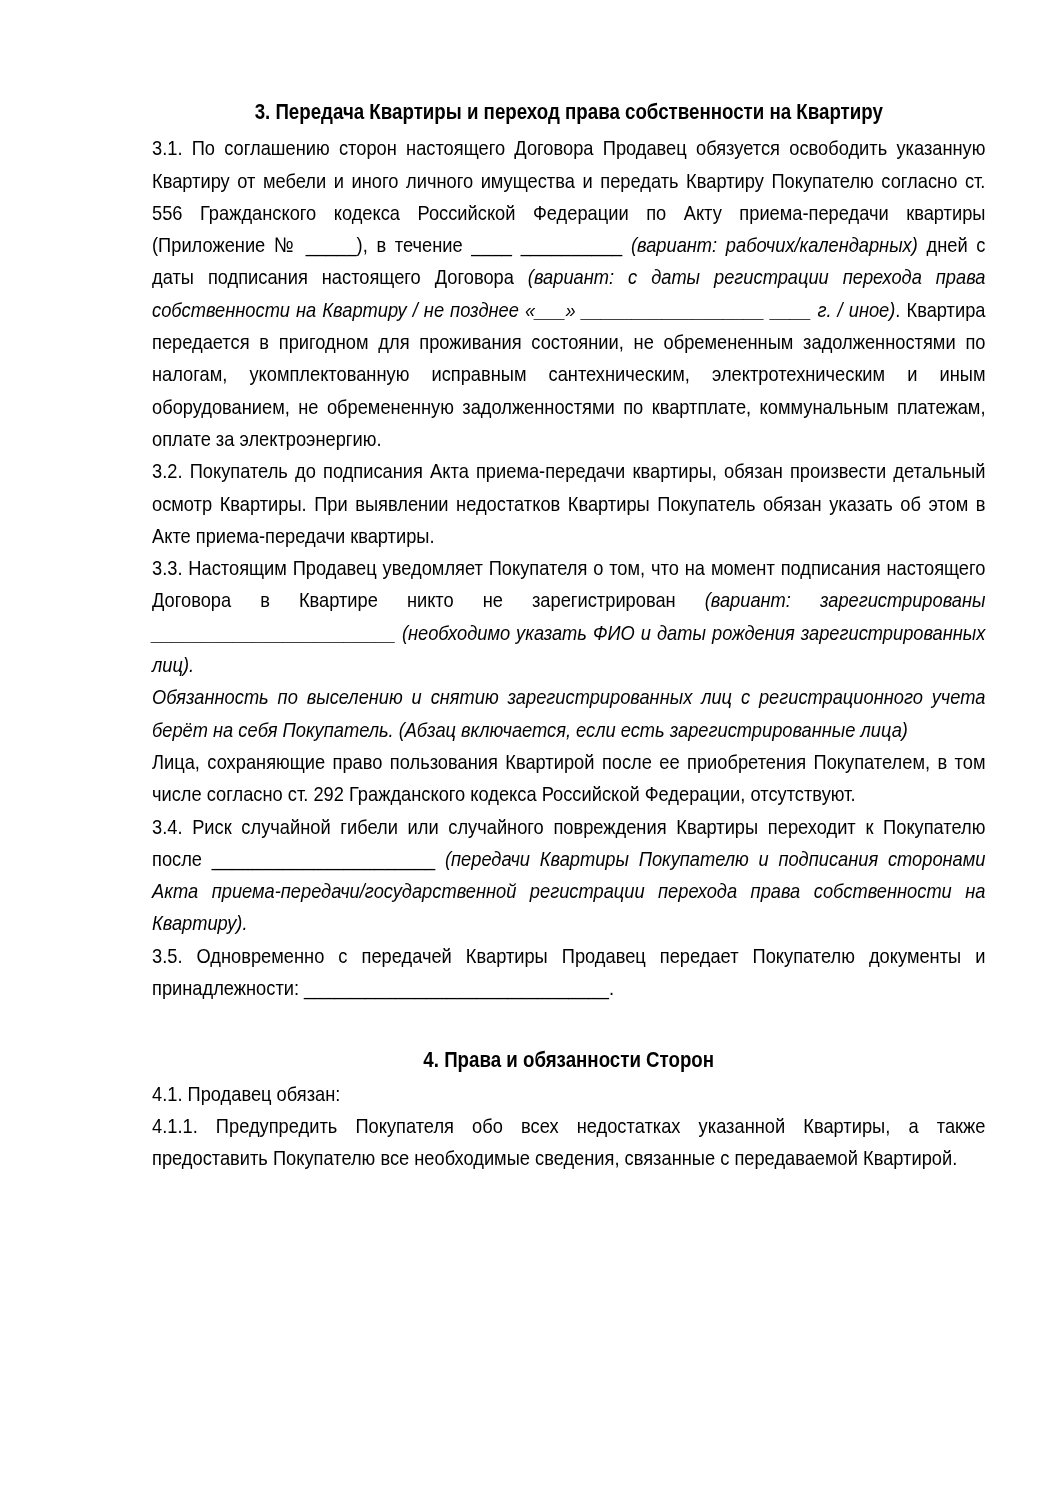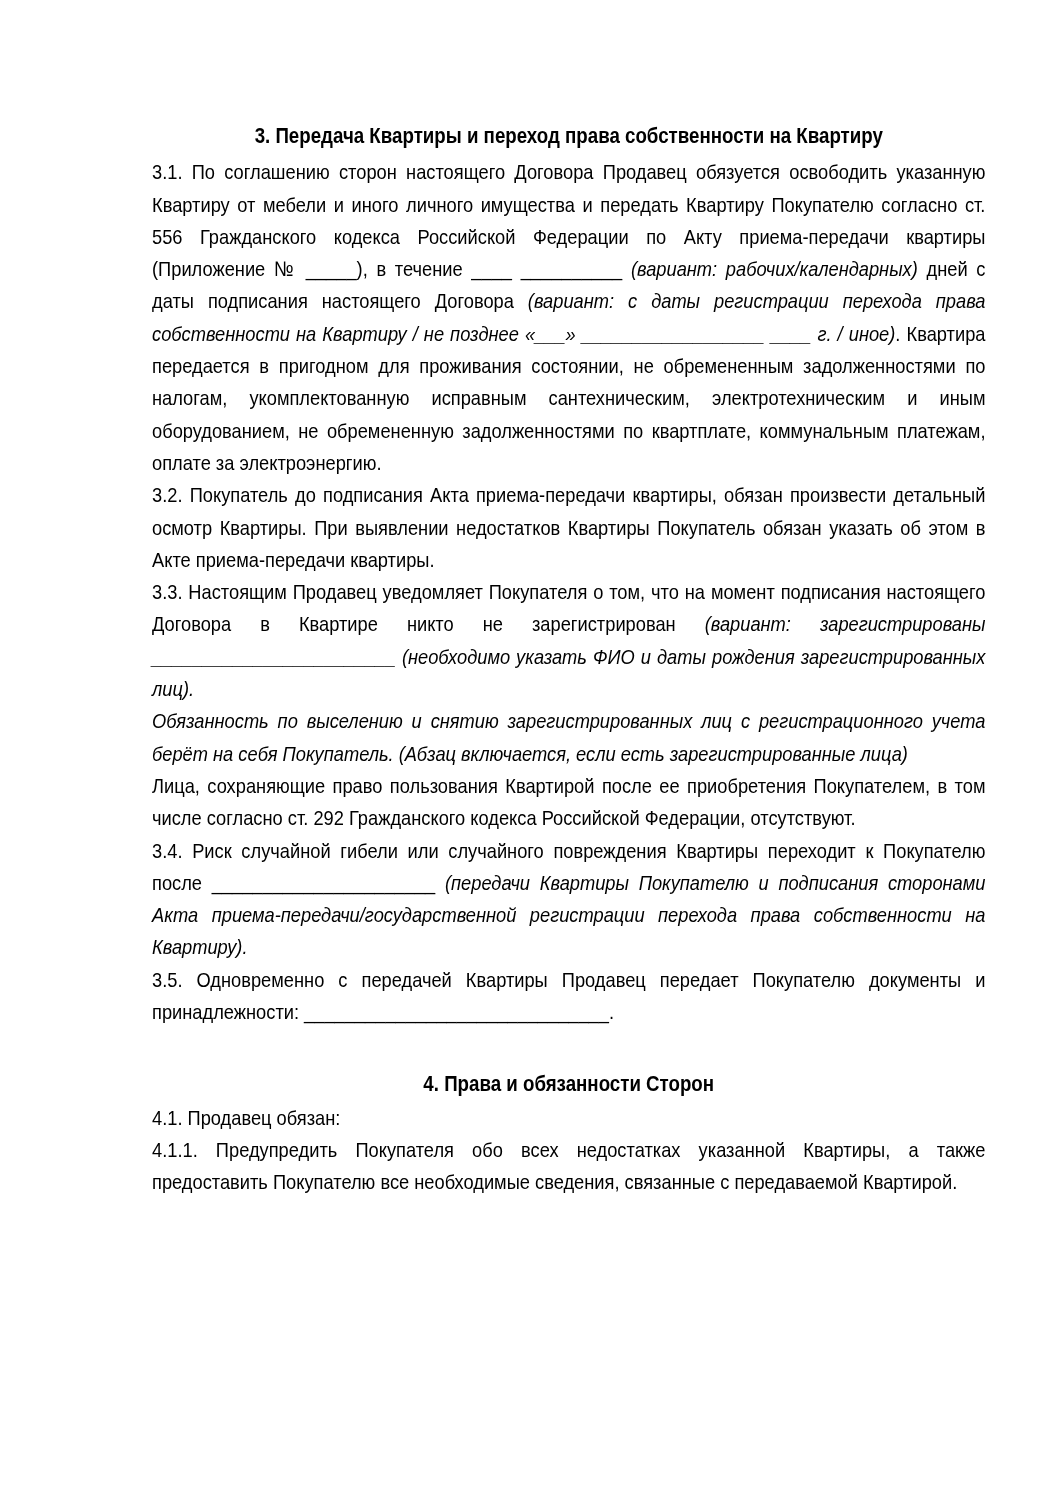--- a/index.html
+++ b/index.html
@@ -13,21 +13,20 @@
     overflow: hidden;
     font-family: "Liberation Sans", sans-serif;
     color: #000000;
   }
   .page {
     position: relative;
     width: 1060px;
     height: 1460px;
     background: #ffffff;
     overflow: hidden;
-    margin-top: 24px;
   }
   
   .content {
     position: absolute;
     left: 152px;
     top: 96px;
     width: 958px;
     transform: scaleX(0.87);
     transform-origin: 0 0;
     font-size: 21px;

